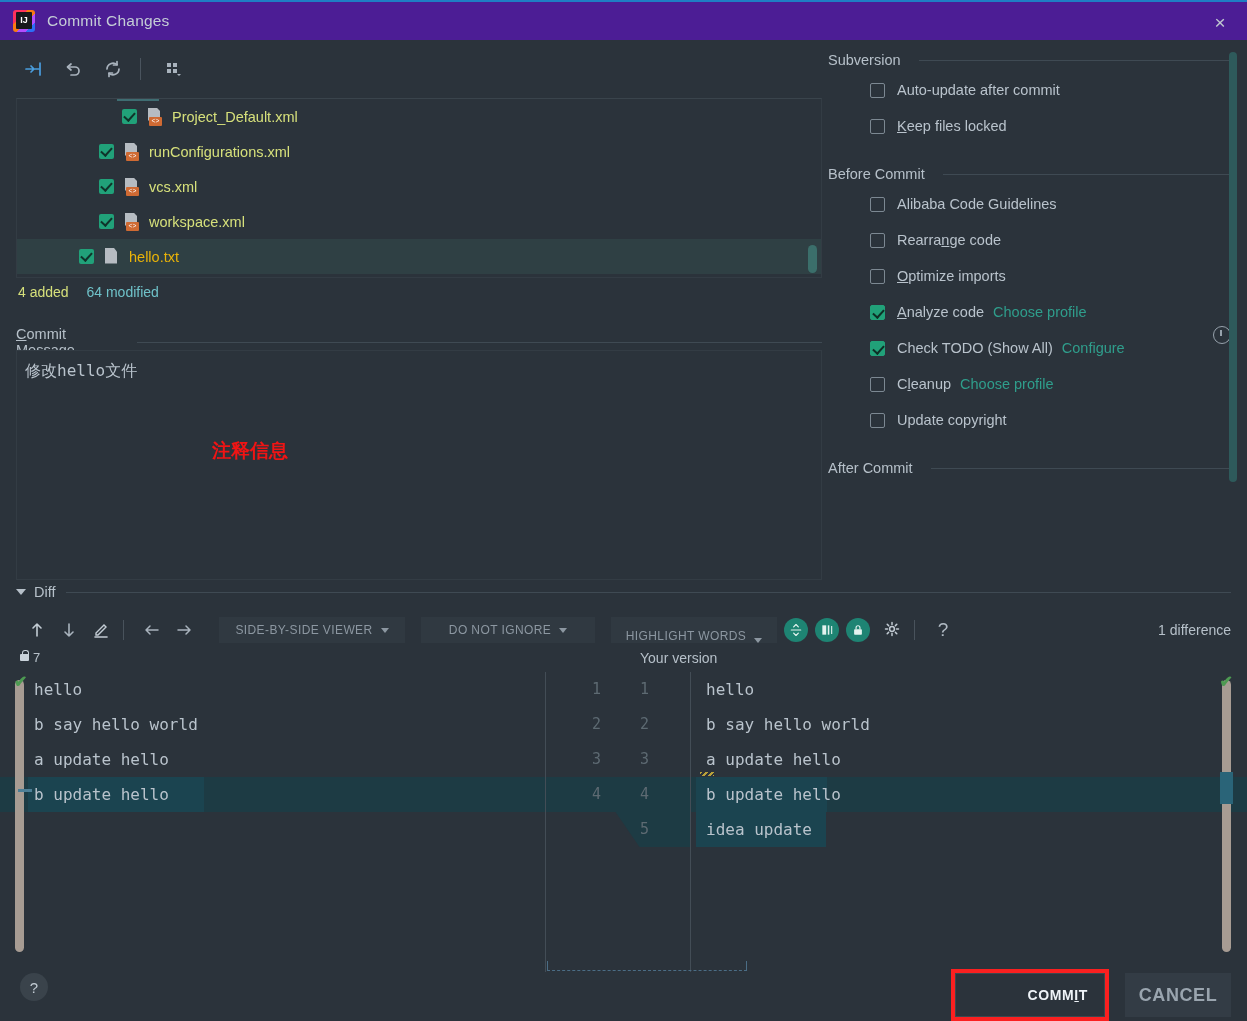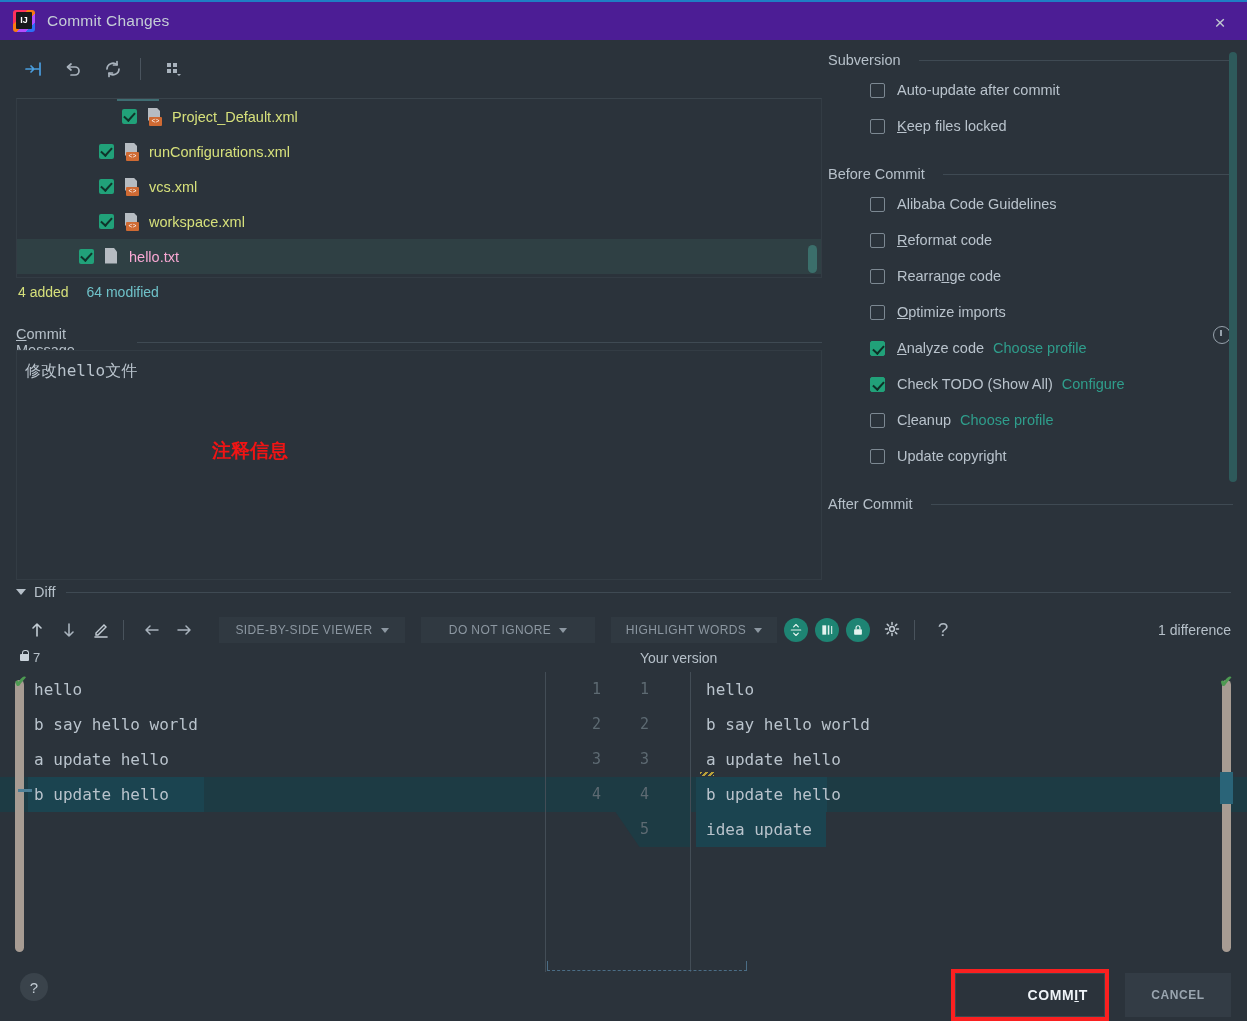--- a/index.html
+++ b/index.html
@@ -111,21 +111,21 @@
     clip-path: polygon(0 0, 72% 0, 100% 26%, 100% 100%, 0 100%);
   }
   .ficon .page.plain { height: 16px; }
   .ficon .tag {
     position: absolute; left: 3px; bottom: 0; width: 13px; height: 9px;
     background: #cf6a33; color: #fff; font-size: 6.5px; line-height: 9px;
     text-align: center; font-family: "Liberation Mono", monospace; border-radius: 1px;
   }
   .fname { margin-left: 9px; }
   .fname.added { color: #d6e07b; }
-  .fname.modified { color: #f9a8d4; }
+  .fname.modified { color: #eab308; }
   .tree-scroll {
     position: absolute; right: 4px; bottom: 4px; width: 9px; height: 28px;
     background: #3b6f6b; border-radius: 5px;
   }
   .tree-top-tick {
     position:absolute; left:100px; top:0; width:42px; height:2px; background:#3f6d72;
   }
 
   .counts {
     position: absolute; left: 18px; top: 284px; font-size: 14px;
@@ -330,21 +330,21 @@
   }
   .commit-btn {
     width:100%; height:100%; background:#2b333b; border:1px solid #3d474f;
     color:#eef3f7; font-size:14px; font-weight:bold; letter-spacing:.6px;
     display:flex; align-items:center; justify-content:flex-end;
     padding-right: 16px;
   }
   .commit-btn u { text-decoration: underline; }
   .cancel-btn {
     position:absolute; right:16px; top:12px; width:106px; height:44px;
-    background:#333c45; color:#9aa5af; font-size:12px; font-weight:bold; letter-spacing:.6px;
+    background:#333c45; color:#9aa5af; font-size:18px; font-weight:bold; letter-spacing:.6px;
     display:flex; align-items:center; justify-content:center;
   }
   .bottom-dash {
     position:absolute; left:547px; top:0px; width:200px; height:10px;
     border-bottom:1px dashed #4b6d85; border-left:1px solid #4b6d85; border-right:1px solid #4b6d85;
   }
   svg { display:block; }
 </style>
 </head>
 <body>
@@ -472,24 +472,20 @@
         <div class="rsec">
           <span>Before Commit</span>
           <span class="ln"></span>
         </div>
         <div class="ropt">
           <div class="ck"></div>
           <span class="lab">Alibaba Code Guidelines</span>
         </div>
         <div class="ropt">
           <div class="ck"></div>
-          <span class="lab"><u>R</u>eformat code</span>
-        </div>
-        <div class="ropt">
-          <div class="ck"></div>
           <span class="lab">Rearra<u>n</u>ge code</span>
         </div>
         <div class="ropt">
           <div class="ck"></div>
           <span class="lab"><u>O</u>ptimize imports</span>
         </div>
         <div class="ropt">
           <div class="ck on"></div>
           <span class="lab"><u>A</u>nalyze code</span>
           <span class="lnk">Choose profile</span>
@@ -552,21 +548,21 @@
         </svg>
     </div>
     <div class="dcombo" style="margin-left:22px; width:186px; justify-content:center;">
       <span>SIDE-BY-SIDE VIEWER</span>
         <span class="tr"></span>
     </div>
     <div class="dcombo" style="margin-left:16px; width:174px; justify-content:center;">
       <span>DO NOT IGNORE</span>
         <span class="tr"></span>
     </div>
-    <div class="dcombo" style="margin-left:16px; width:166px; justify-content:center;">
+    <div class="dcombo" style="margin-left:16px; width:166px; justify-content:center;align-items:flex-end;">
       <span>HIGHLIGHT WORDS</span>
         <span class="tr"></span>
     </div>
     <div class="circ">
       <svg width="14" height="14" viewBox="0 0 18 18">
           <path d="M3 9h12" stroke="#e3f3ef" stroke-width="1.6" stroke-linecap="round"></path>
           <path d="M6 5l3-3 3 3M6 13l3 3 3-3" stroke="#e3f3ef" stroke-width="1.6" fill="none" stroke-linecap="round" stroke-linejoin="round"></path>
         </svg>
     </div>
     <div class="circ">

